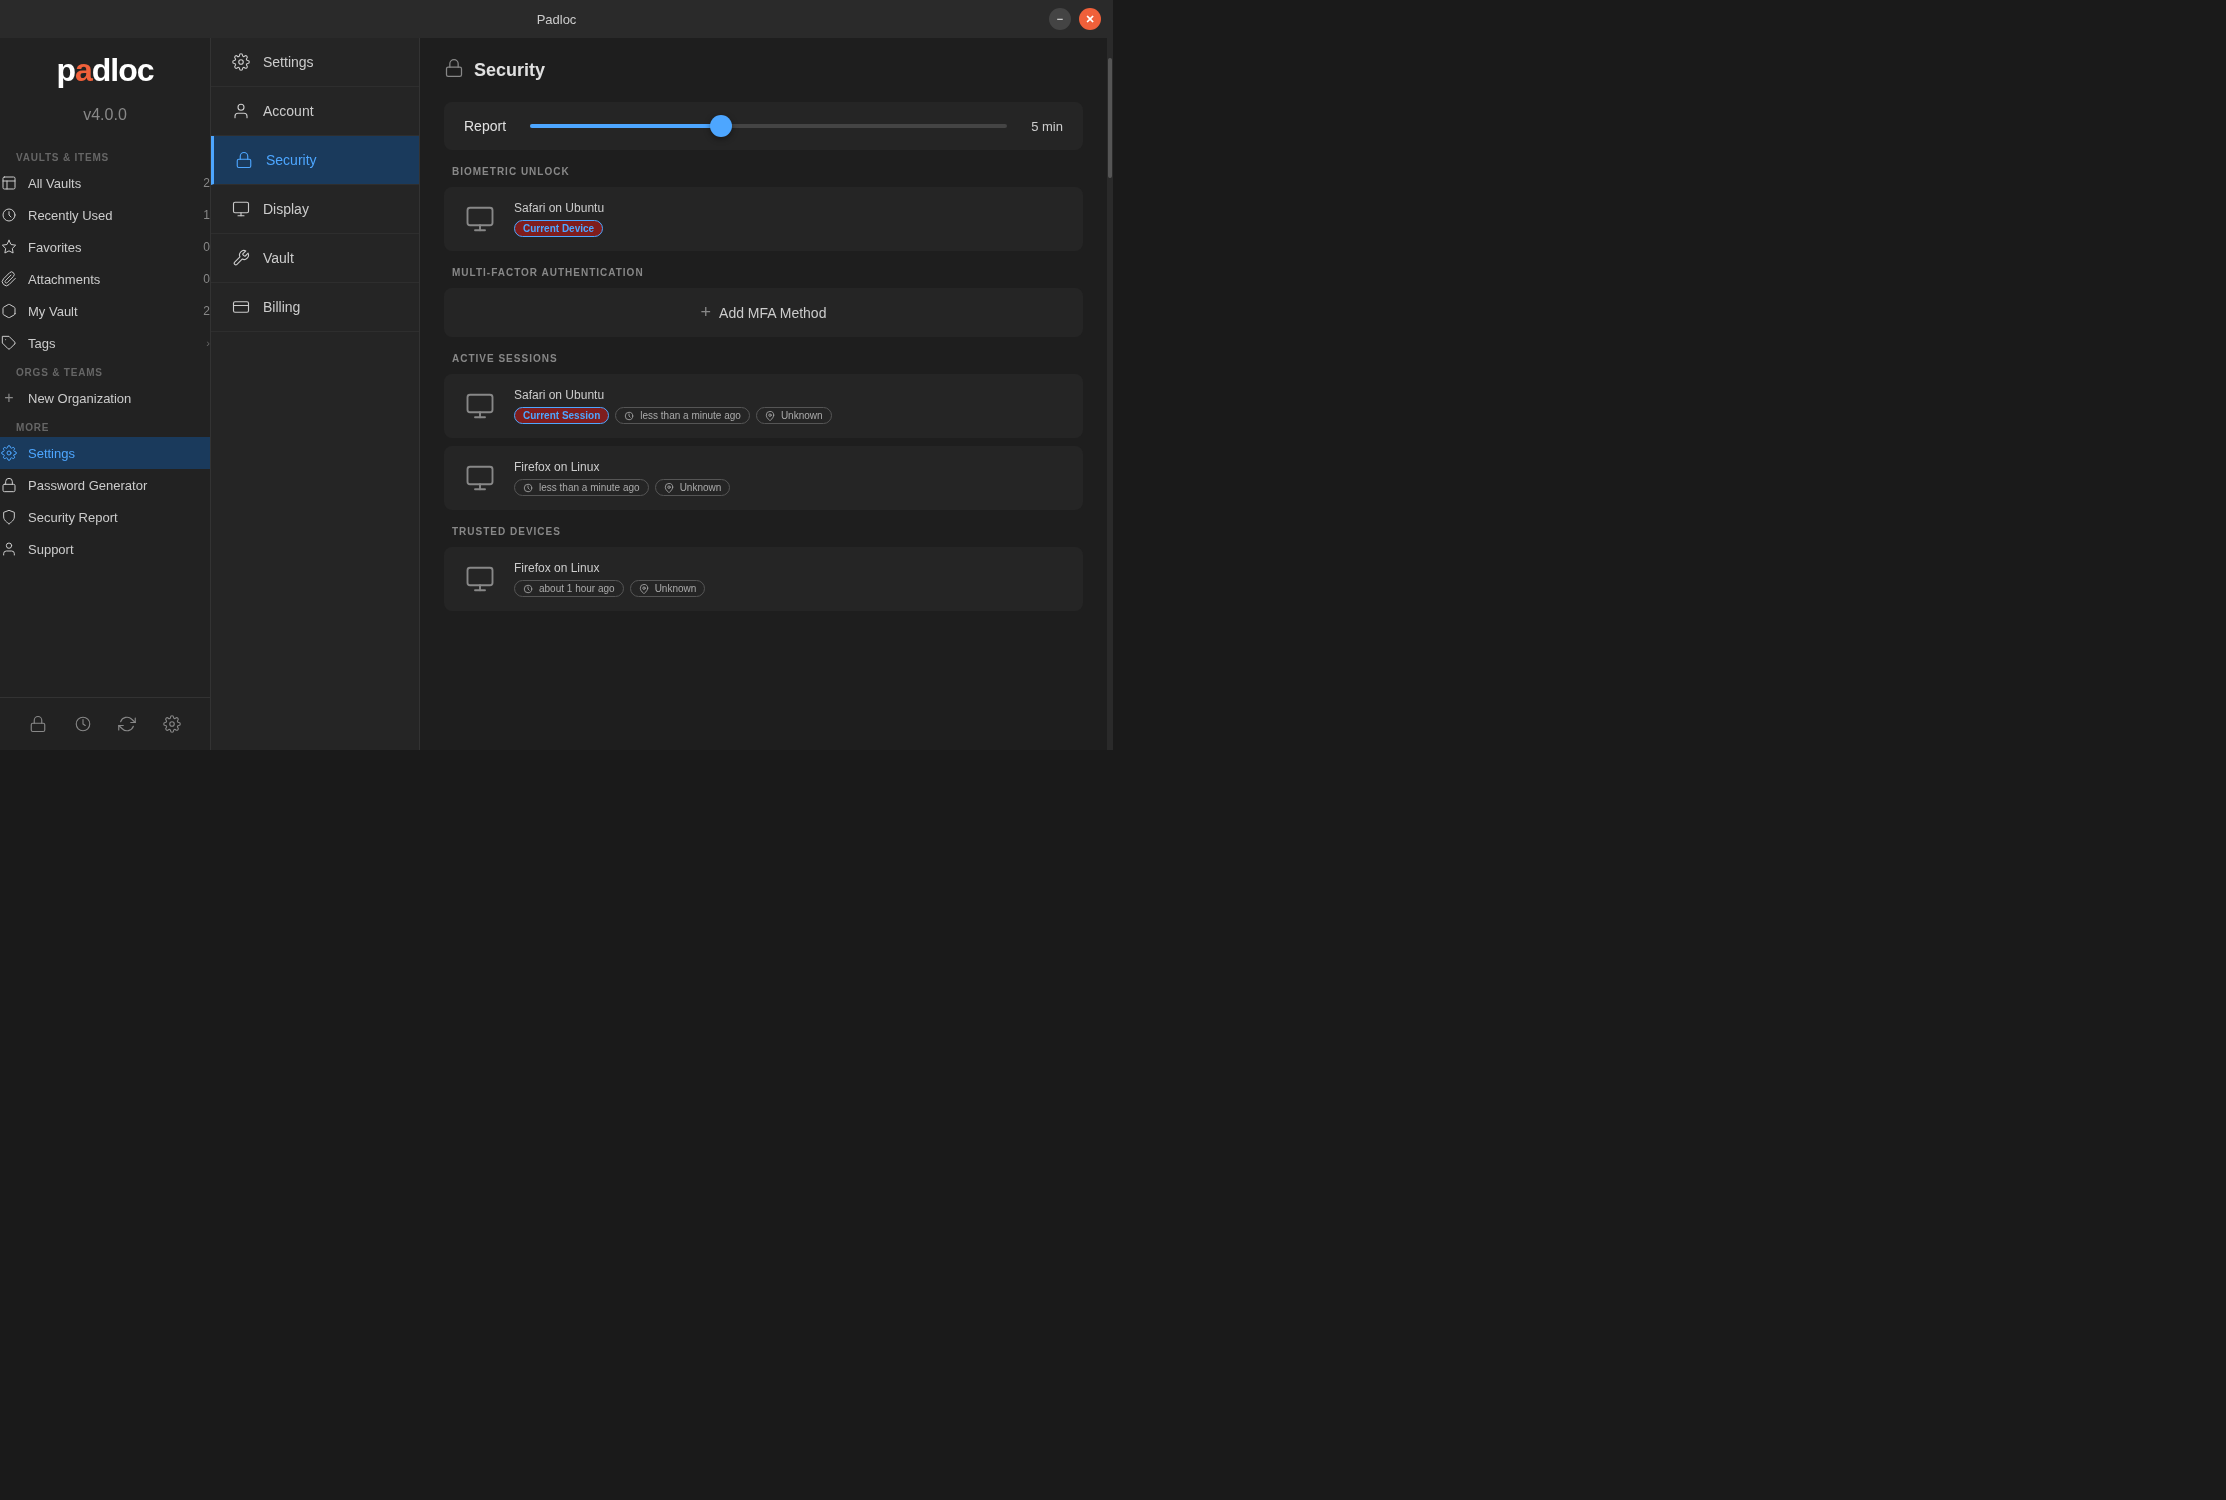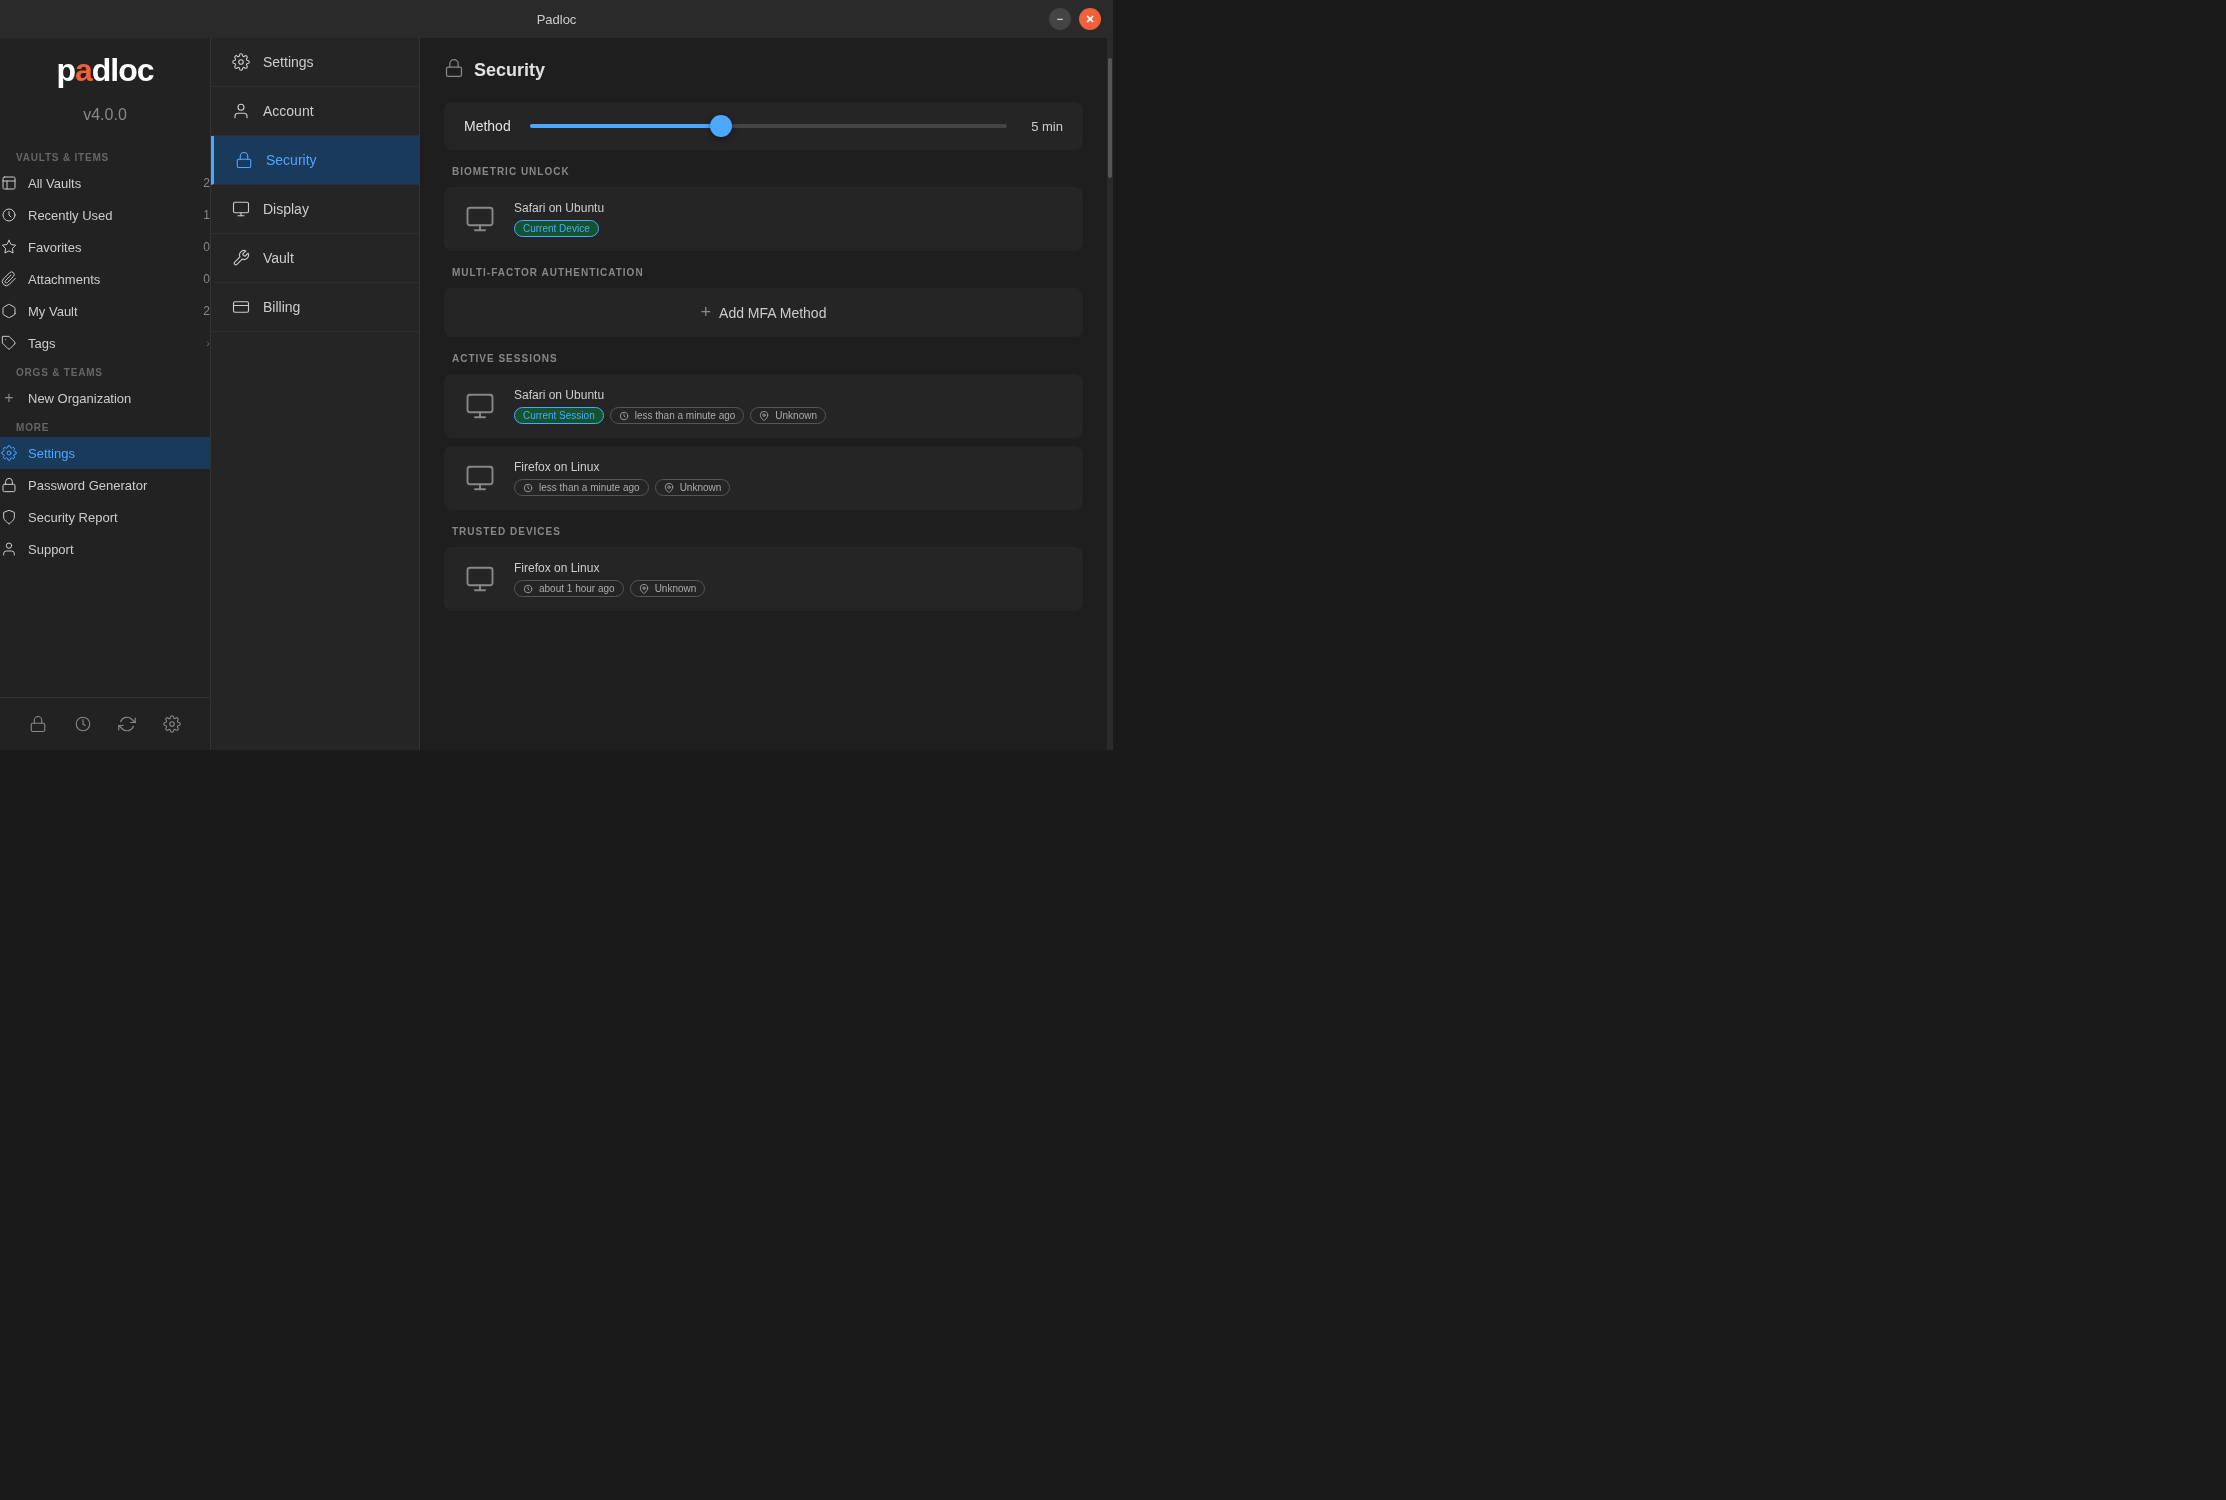--- a/index.html
+++ b/index.html
@@ -350,23 +350,24 @@
     .tag {
       font-size: 10px;
       padding: 2px 8px;
       border-radius: 10px;
       border: 1px solid;
       display: flex;
       align-items: center;
       gap: 4px;
     }
     .tag-current {
-      background: #14532d;
+      background: #7f1d1d;
       border-color: #4da6ff;
       color: #4da6ff;
+      font-weight: bold;
     }
     .tag-outline {
       background: transparent;
       border-color: #555;
       color: #aaa;
     }
 
     
     .add-btn {
       background: #252525;
@@ -674,21 +675,21 @@
         <svg width="20" height="20" viewBox="0 0 24 24">
             <rect x="3" y="11" width="18" height="11" rx="2"></rect>
             <path d="M7 11V7a5 5 0 0110 0v4"></path>
           </svg>
       </span>
       <span class="content-title">Security</span>
     </div>
 
 
     <div class="slider-row">
-      <span class="slider-label">Method</span>
+      <span class="slider-label">Report</span>
       <div class="slider-container">
         <div class="slider-fill"></div>
         <div class="slider-thumb"></div>
       </div>
       <span class="slider-value">5 min</span>
     </div>
 
     <div class="section-header">BIOMETRIC UNLOCK</div>
 
     <div class="device-card">

